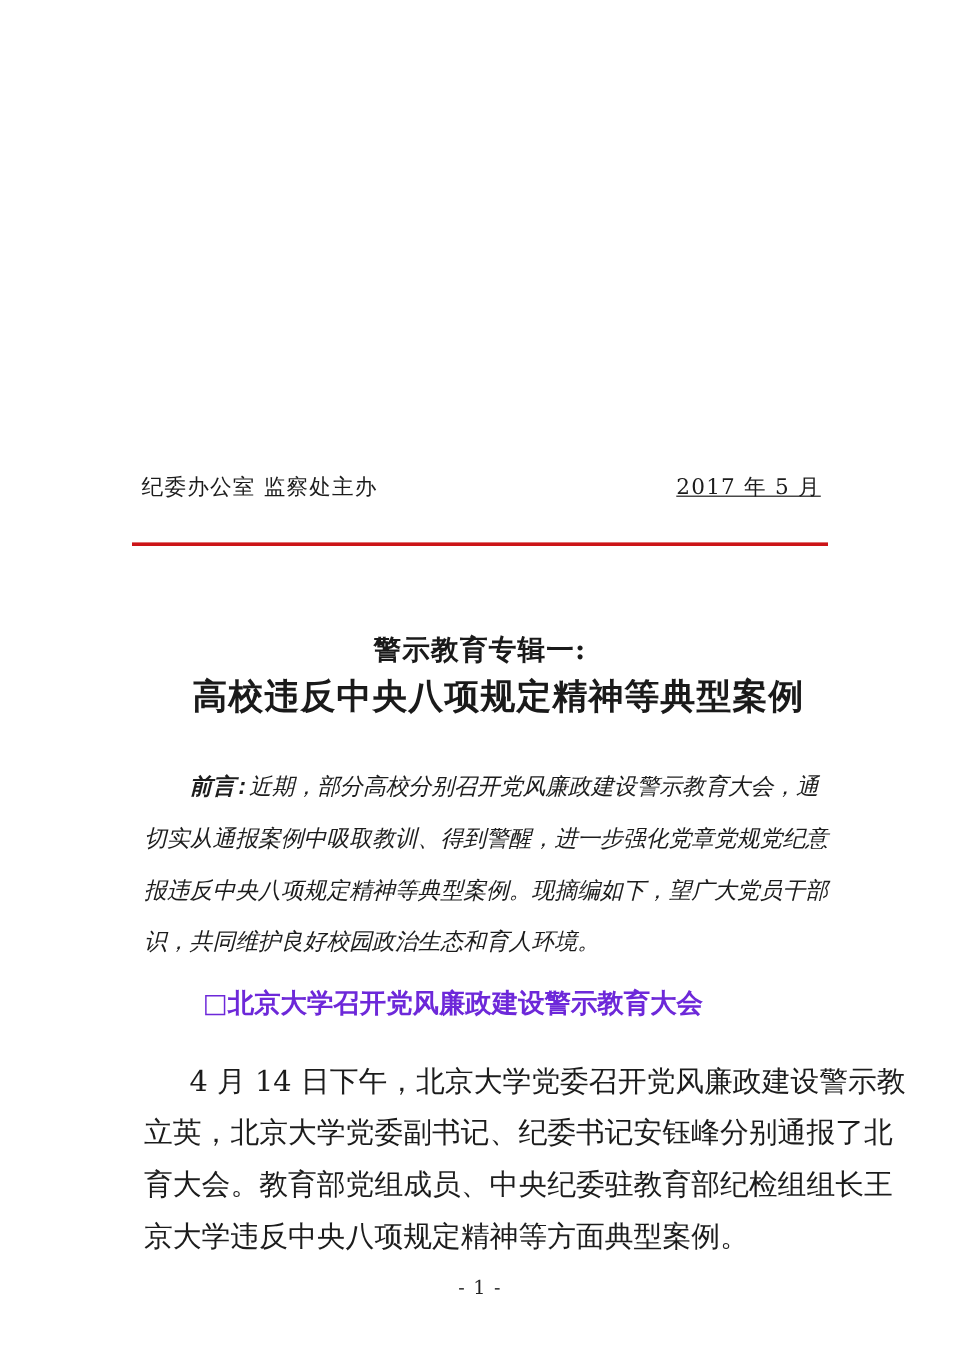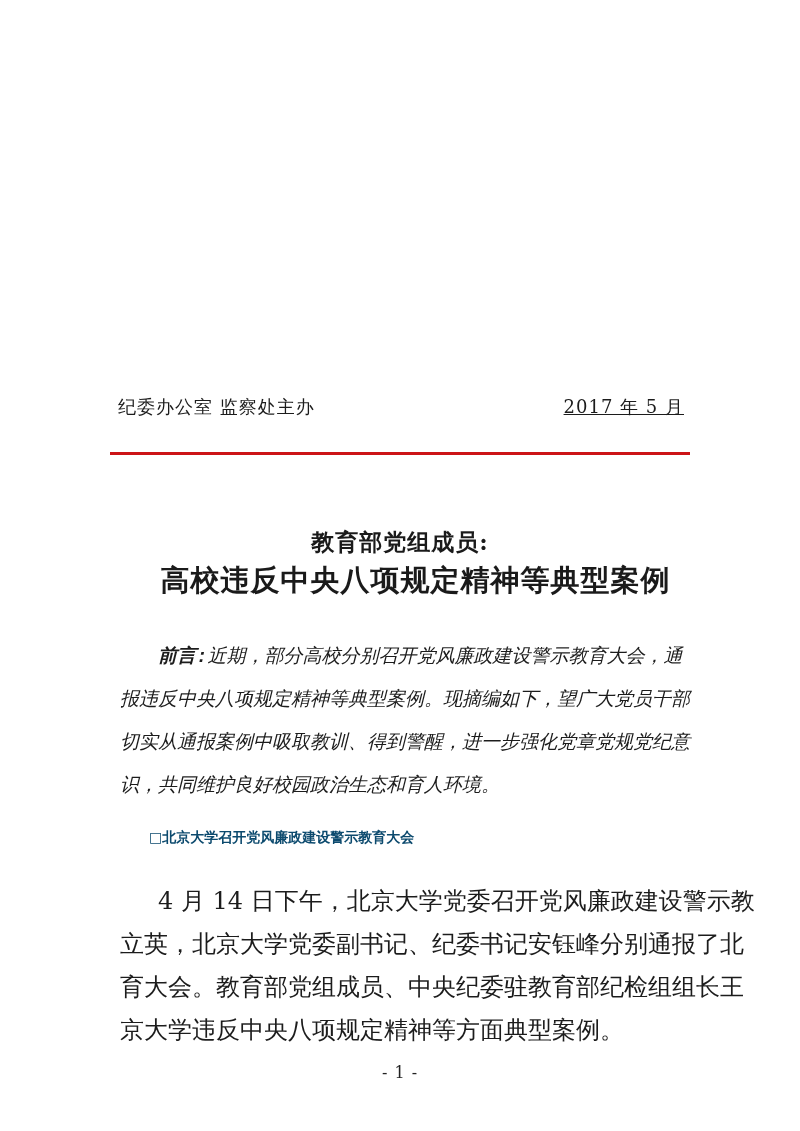--- a/index.html
+++ b/index.html
@@ -111,28 +111,28 @@
   }
   .preface .pline.indent { text-indent: 38px; }
   .preface .lead {
     font-weight: bold;
     font-style: italic;
   }
 
   
   .section-heading {
     position: absolute;
-    left: 149px;
+    left: 169px;
     top: 820px;
     width: 530px;
     font-family: "DejaVu Sans", "Liberation Sans", sans-serif;
     font-weight: bold;
-    font-size: 14px;
+    font-size: 22px;
     line-height: 34px;
-    color: #0c4a6e;
+    color: #6d28d9;
     white-space: nowrap;
   }
   .box-glyph {
     font-family: "DejaVu Sans", "Liberation Sans", sans-serif;
     font-weight: normal;
   }
 
   
   .body-para {
     position: absolute;
@@ -171,28 +171,28 @@
 
 
   <div class="byline-row">
     <span class="byline-left">纪委办公室  监察处主办</span>
     <span class="byline-right">2017 年 5 月</span>
   </div>
 
   <div class="red-rule" style="background: rgb(204, 20, 23);"></div>
 
   <div class="title-block">
-    <div class="title-line1">教育部党组成员:</div>
+    <div class="title-line1">警示教育专辑一:</div>
     <div class="title-line2">高校违反中央八项规定精神等典型案例</div>
   </div>
 
   <div class="preface">
     <span class="pline indent"><span class="lead">前言:</span><span>近期，部分高校分别召开党风廉政建设警示教育大会，通</span></span>
+    <span class="pline">切实从通报案例中吸取教训、得到警醒，进一步强化党章党规党纪意</span>
     <span class="pline">报违反中央八项规定精神等典型案例。现摘编如下，望广大党员干部</span>
-    <span class="pline">切实从通报案例中吸取教训、得到警醒，进一步强化党章党规党纪意</span>
     <span class="pline">识，共同维护良好校园政治生态和育人环境。</span>
   </div>
 
   <div class="section-heading">
     <span class="box-glyph">□</span><span>北京大学召开党风廉政建设警示教育大会</span>
   </div>
 
   <div class="body-para">
     <span class="bline indent">4 月 14 日下午，北京大学党委召开党风廉政建设警示教</span>
     <span class="bline">立英，北京大学党委副书记、纪委书记安钰峰分别通报了北</span>

